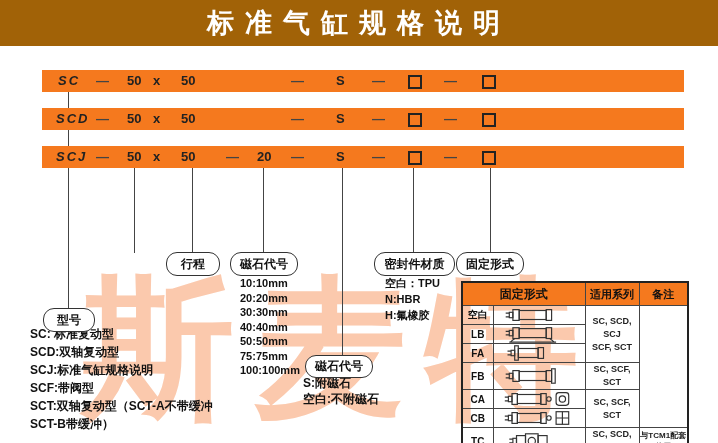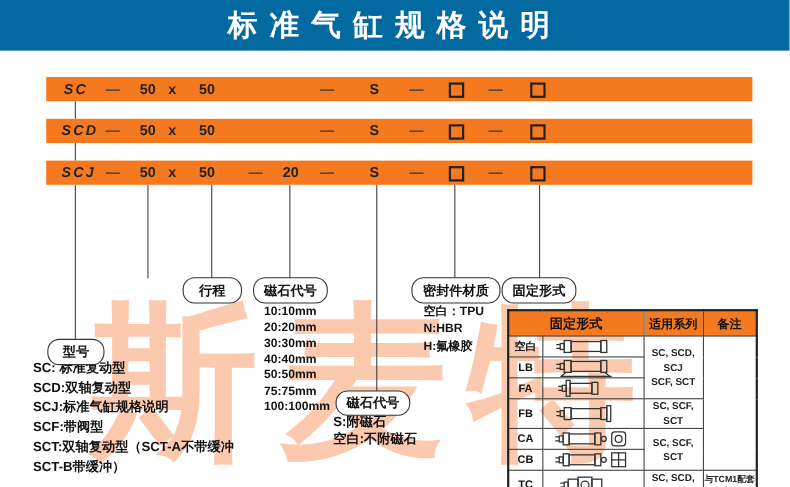--- a/index.html
+++ b/index.html
@@ -1,19 +1,19 @@
 <!DOCTYPE html>
 <html><head>
 <meta charset="utf-8">
 <style>
   html,body{margin:0;padding:0;background:#fff;}
   .page{position:relative;width:718px;height:443px;background:#fff;overflow:hidden;
         font-family:"Liberation Sans","DejaVu Sans",sans-serif;color:#1a1a1a;}
   
-  .header{position:absolute;left:0;top:0;width:718px;height:46px;background:#0369a1;
+  .header{position:absolute;left:0;top:0;width:718px;height:46px;background:#a16207;
           display:flex;align-items:center;justify-content:center;z-index:3;}
   .header .title{color:#fff;font-size:27px;font-weight:bold;letter-spacing:11px;white-space:nowrap;}
   
   .watermark{position:absolute;left:82px;top:272px;font-size:152px;line-height:1;font-weight:bold;
              color:#fbc9ad;letter-spacing:20px;white-space:nowrap;z-index:0;}
   
   .bar{position:absolute;left:42px;width:642px;height:22px;background:#f5791e;z-index:2;}
   .bar .tk{position:absolute;top:0;height:22px;line-height:22px;font-size:13px;font-weight:bold;color:#222;}
   .bar .model{letter-spacing:2px;font-style:italic;}
   .bar .dash{color:#444;}

